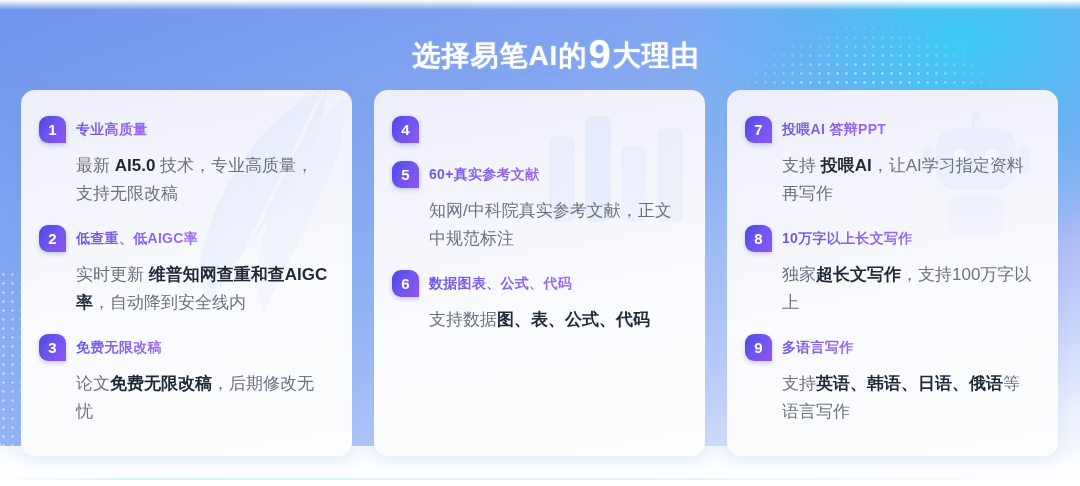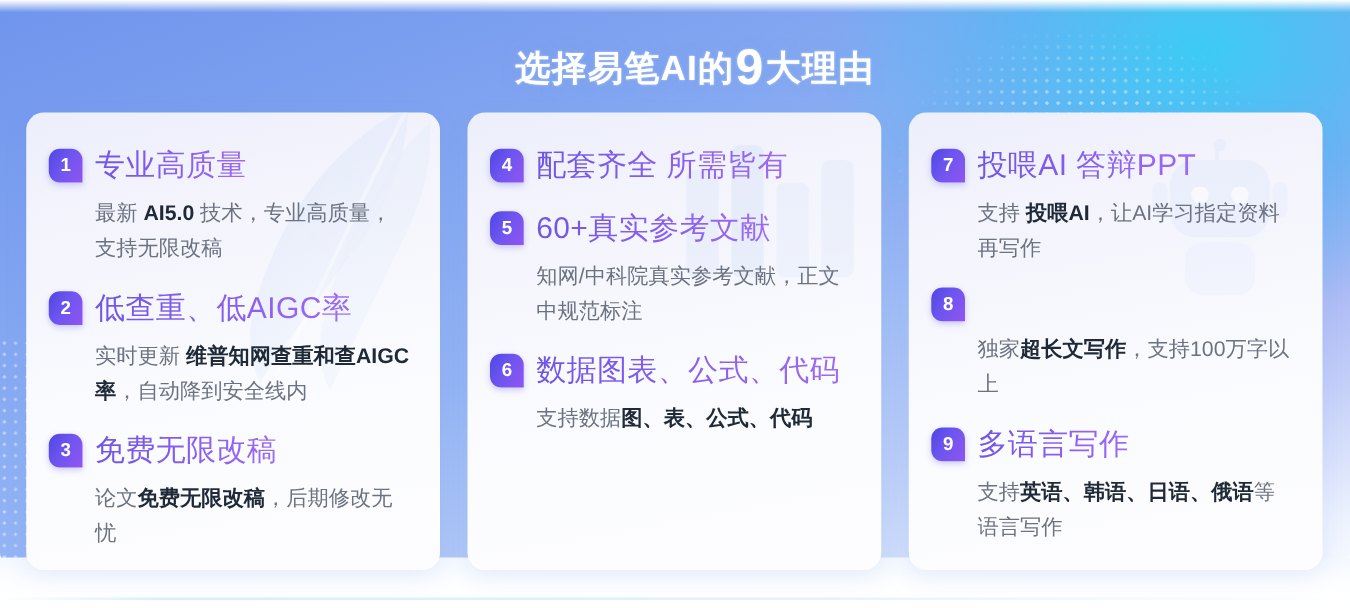--- a/index.html
+++ b/index.html
@@ -117,22 +117,22 @@
     border-radius:9px 9px 0 9px;
     background:linear-gradient(120deg,#4f46e5 0%, #6d55ef 45%, #9055f2 100%);
     color:#ffffff;
     font-size:15px;
     font-weight:bold;
     display:flex; align-items:center; justify-content:center;
     line-height:1;
     box-shadow:0 2px 5px rgba(99,85,230,.30);
   }
   .item-title {
-    font-size:24px;
-    font-weight:normal;
+    font-size:14px;
+    font-weight:bold;
     letter-spacing:.3px;
     background:linear-gradient(90deg,#6f55e6 0%, #8a5ff0 55%, #9e6bf2 100%);
     -webkit-background-clip:text;
     background-clip:text;
     color:transparent;
     white-space:nowrap;
   }
   .item-desc {
     margin-top:9px;
     margin-left:37px;
@@ -207,21 +207,20 @@
     <svg class="wm wm-bars" viewBox="0 0 150 120">
       <rect x="8" y="34" width="26" height="86" rx="7" fill="#dfe6fa" opacity=".75"></rect>
       <rect x="44" y="14" width="26" height="106" rx="7" fill="#d6e0f8" opacity=".75"></rect>
       <rect x="80" y="44" width="26" height="76" rx="7" fill="#e3e9fb" opacity=".75"></rect>
       <rect x="116" y="26" width="26" height="94" rx="7" fill="#dbe4f9" opacity=".6"></rect>
     </svg>
 
     <div class="item">
       <div class="item-head">
         <span class="badge">4</span>
-        <span class="item-title">配套齐全 所需皆有</span>
       </div>
     </div>
 
     <div class="item">
       <div class="item-head">
         <span class="badge">5</span>
         <span class="item-title">60+真实参考文献</span>
       </div>
       <div class="item-desc">知网/中科院真实参考文献，正文中规范标注</div>
     </div>
@@ -251,20 +250,21 @@
       <div class="item-head">
         <span class="badge">7</span>
         <span class="item-title">投喂AI 答辩PPT</span>
       </div>
       <div class="item-desc">支持 <b>投喂AI</b>，让AI学习指定资料再写作</div>
     </div>
 
     <div class="item">
       <div class="item-head">
         <span class="badge">8</span>
+        <span class="item-title">10万字以上长文写作</span>
       </div>
       <div class="item-desc">独家<b>超长文写作</b>，支持100万字以上</div>
     </div>
 
     <div class="item">
       <div class="item-head">
         <span class="badge">9</span>
         <span class="item-title">多语言写作</span>
       </div>
       <div class="item-desc">支持<b>英语、韩语、日语、俄语</b>等语言写作</div>

